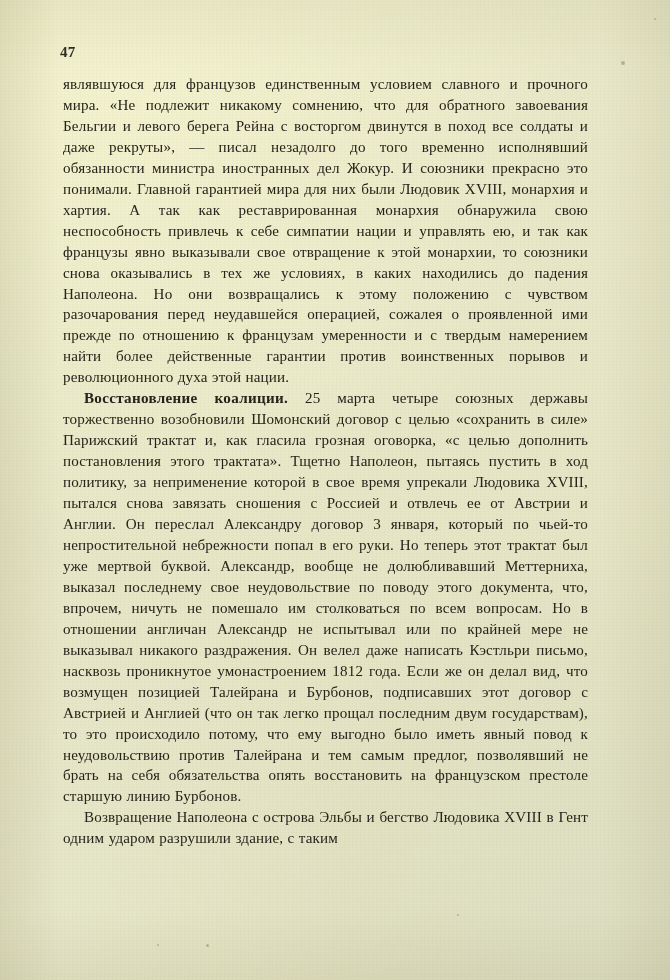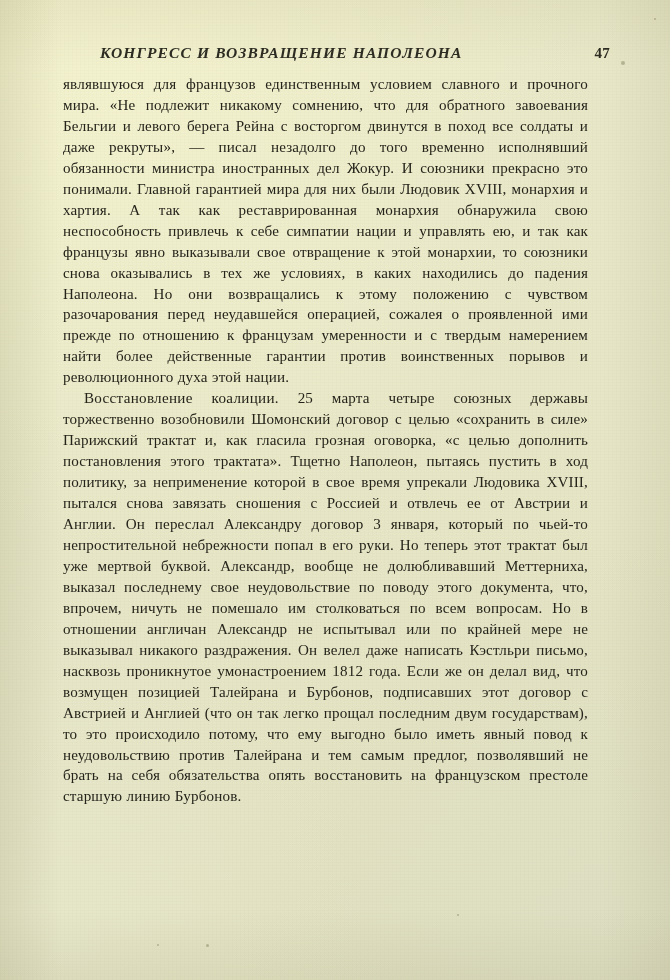--- a/index.html
+++ b/index.html
@@ -92,21 +92,21 @@
     text-justify: inter-word;
     letter-spacing: 0.16px;
     word-spacing: 0.4px;
     -webkit-font-smoothing: none;
   }
   .para + .para { margin-top: 0; }
   .para.indent { text-indent: 21px; }
   .para.noindent { text-indent: 0; }
 
   .lead {
-    font-weight: 400;
+    font-weight: 700;
     letter-spacing: 0.3px;
   }
   .ital { }
 
   
   .speck {
     position: absolute;
     background: #8e8c6a;
     border-radius: 50%;
     pointer-events: none;
@@ -115,34 +115,36 @@
 </style>
 </head>
 <body>
 
 <div class="page">
 
   <div class="grain"></div>
   <div class="vignette"></div>
 
   <div class="runhead">
-    <span class="runhead-title">КОНГРЕСС И ВОЗВРАЩЕНИЕ НАПОЛЕОНА</span>
     <span class="runhead-folio">47</span>
   </div>
 
   <div class="textblock">
 
     <p class="para noindent">
       <span>являвшуюся для французов единственным условием славного и прочного мира. «Не подлежит никакому сомнению, что для обратного завоевания Бельгии и левого берега Рейна с восторгом двинутся в поход все солдаты и даже рекруты», — писал незадолго до того временно исполнявший обязанности министра иностранных дел Жокур. И союзники прекрасно это понимали. Главной гарантией мира для них были Людовик XVIII, монархия и хартия. А так как реставрированная монархия обнаружила свою неспособность привлечь к себе симпатии нации и управлять ею, и так как французы явно выказывали свое отвращение к этой монархии, то союзники снова оказывались в тех же условиях, в каких находились до падения Наполеона. Но они возвращались к этому положению с чувством разочарования перед неудавшейся операцией, сожалея о проявленной ими прежде по отношению к французам умеренности и с твердым намерением найти более действенные гарантии против воинственных порывов и революционного духа этой нации.</span>
     </p>
 
     <p class="para indent">
       <span class="lead">Восстановление коалиции.</span><span> 25 марта </span><span class="ital">четыре</span><span> союзных державы торжественно возобновили Шомонский договор с целью «сохранить в силе» Парижский трактат и, как гласила грозная оговорка, «с целью дополнить постановления этого трактата». Тщетно Наполеон, пытаясь пустить в ход политику, за неприменение которой в свое время упрекали Людовика XVIII, пытался снова завязать сношения с Россией и отвлечь ее от Австрии и Англии. Он переслал Александру договор 3 января, который по чьей-то непростительной небрежности попал в его руки. Но теперь этот трактат был уже мертвой буквой. Александр, вообще не долюбливавший Меттерниха, выказал последнему свое неудовольствие по поводу этого документа, что, впрочем, ничуть не помешало им столковаться по всем вопросам. Но в отношении англичан Александр не испытывал или по крайней мере не выказывал никакого раздражения. Он велел даже написать Кэстльри письмо, насквозь проникнутое умонастроением 1812 года. Если же он делал вид, что возмущен позицией Талейрана и Бурбонов, подписавших этот договор с Австрией и Англией (что он так легко прощал последним двум государствам), то это происходило потому, что ему выгодно было иметь явный повод к неудовольствию против Талейрана и тем самым предлог, позволявший не брать на себя обязательства опять восстановить на французском престоле старшую линию Бурбонов.</span>
     </p>
 
+    <p class="para indent">
+      <span>Возвращение Наполеона с острова Эльбы и бегство Людовика XVIII в Гент одним ударом разрушили здание, с таким</span>
+    </p>
 
   </div>
 
   <div id="speck-layer">
       <div class="speck" style="left: 621px; top: 61px; width: 4px; height: 4px;"></div>
       <div class="speck" style="left: 206px; top: 944px; width: 3px; height: 3px;"></div>
       <div class="speck" style="left: 157px; top: 944px; width: 2px; height: 2px;"></div>
       <div class="speck" style="left: 457px; top: 914px; width: 2px; height: 2px;"></div>
       <div class="speck" style="left: 654px; top: 18px; width: 2px; height: 2px;"></div>
     </div>

